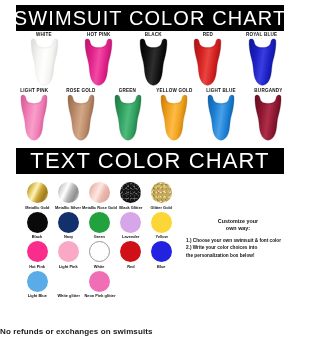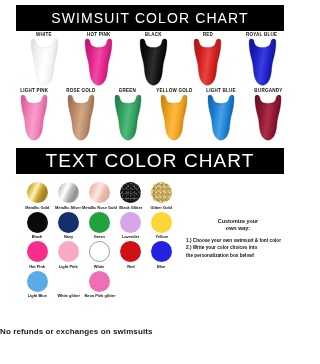--- a/index.html
+++ b/index.html
@@ -19,23 +19,23 @@
     align-items: center;
     justify-content: center;
   }
   .header-bar .bar-text {
     color: #ffffff;
     font-weight: 400;
     letter-spacing: 1.1px;
     white-space: nowrap;
   }
   #hdr-swim { left: 16px; top: 5px; width: 268px; height: 26px; }
-  #hdr-swim .bar-text { font-size: 14px; }
+  #hdr-swim .bar-text { font-size: 20px; }
   #hdr-text { left: 16px; top: 148px; width: 268px; height: 26px; }
-  #hdr-text .bar-text { font-size: 19px; }
+  #hdr-text .bar-text { font-size: 22px; }
 
   
   .suit-row { position: absolute; display: flex; }
   #suit-row-1 { left: 22px; top: 33px; width: 262px; justify-content: space-between; }
   #suit-row-2 { left: 12px; top: 89px; width: 278px; justify-content: space-between; }
 
   .suit-cell {
     display: flex;
     flex-direction: column;
     align-items: center;

